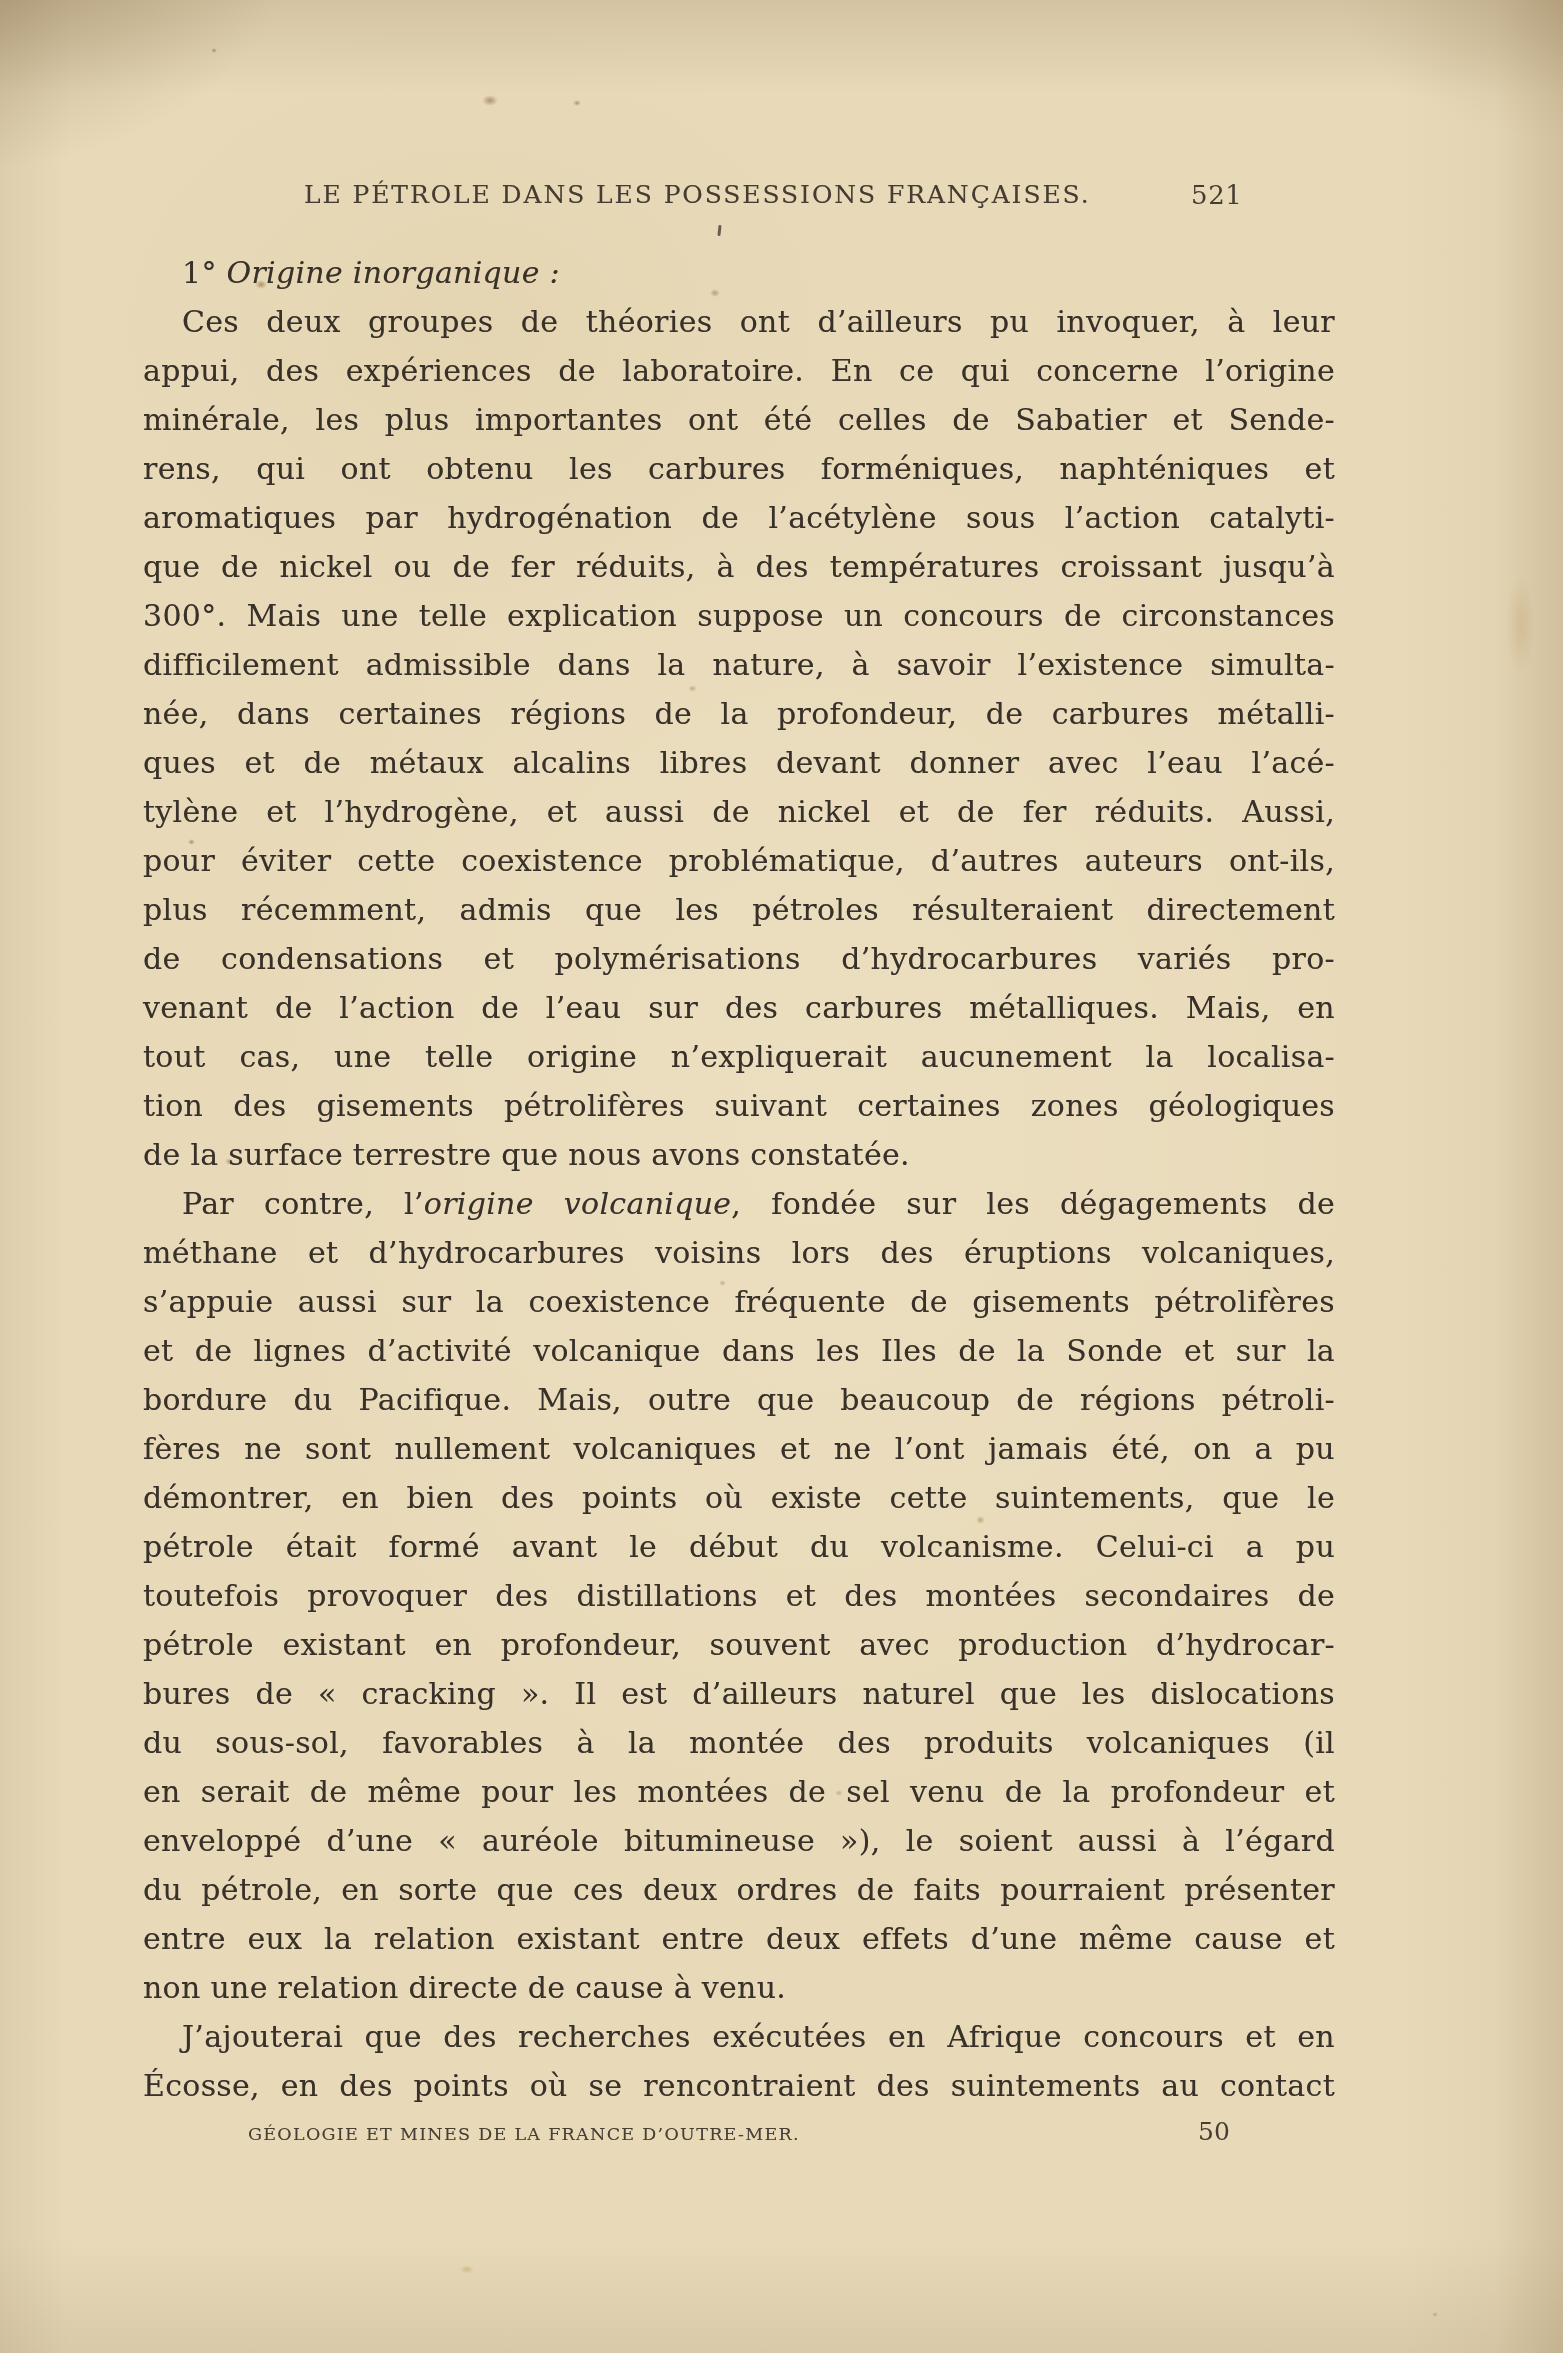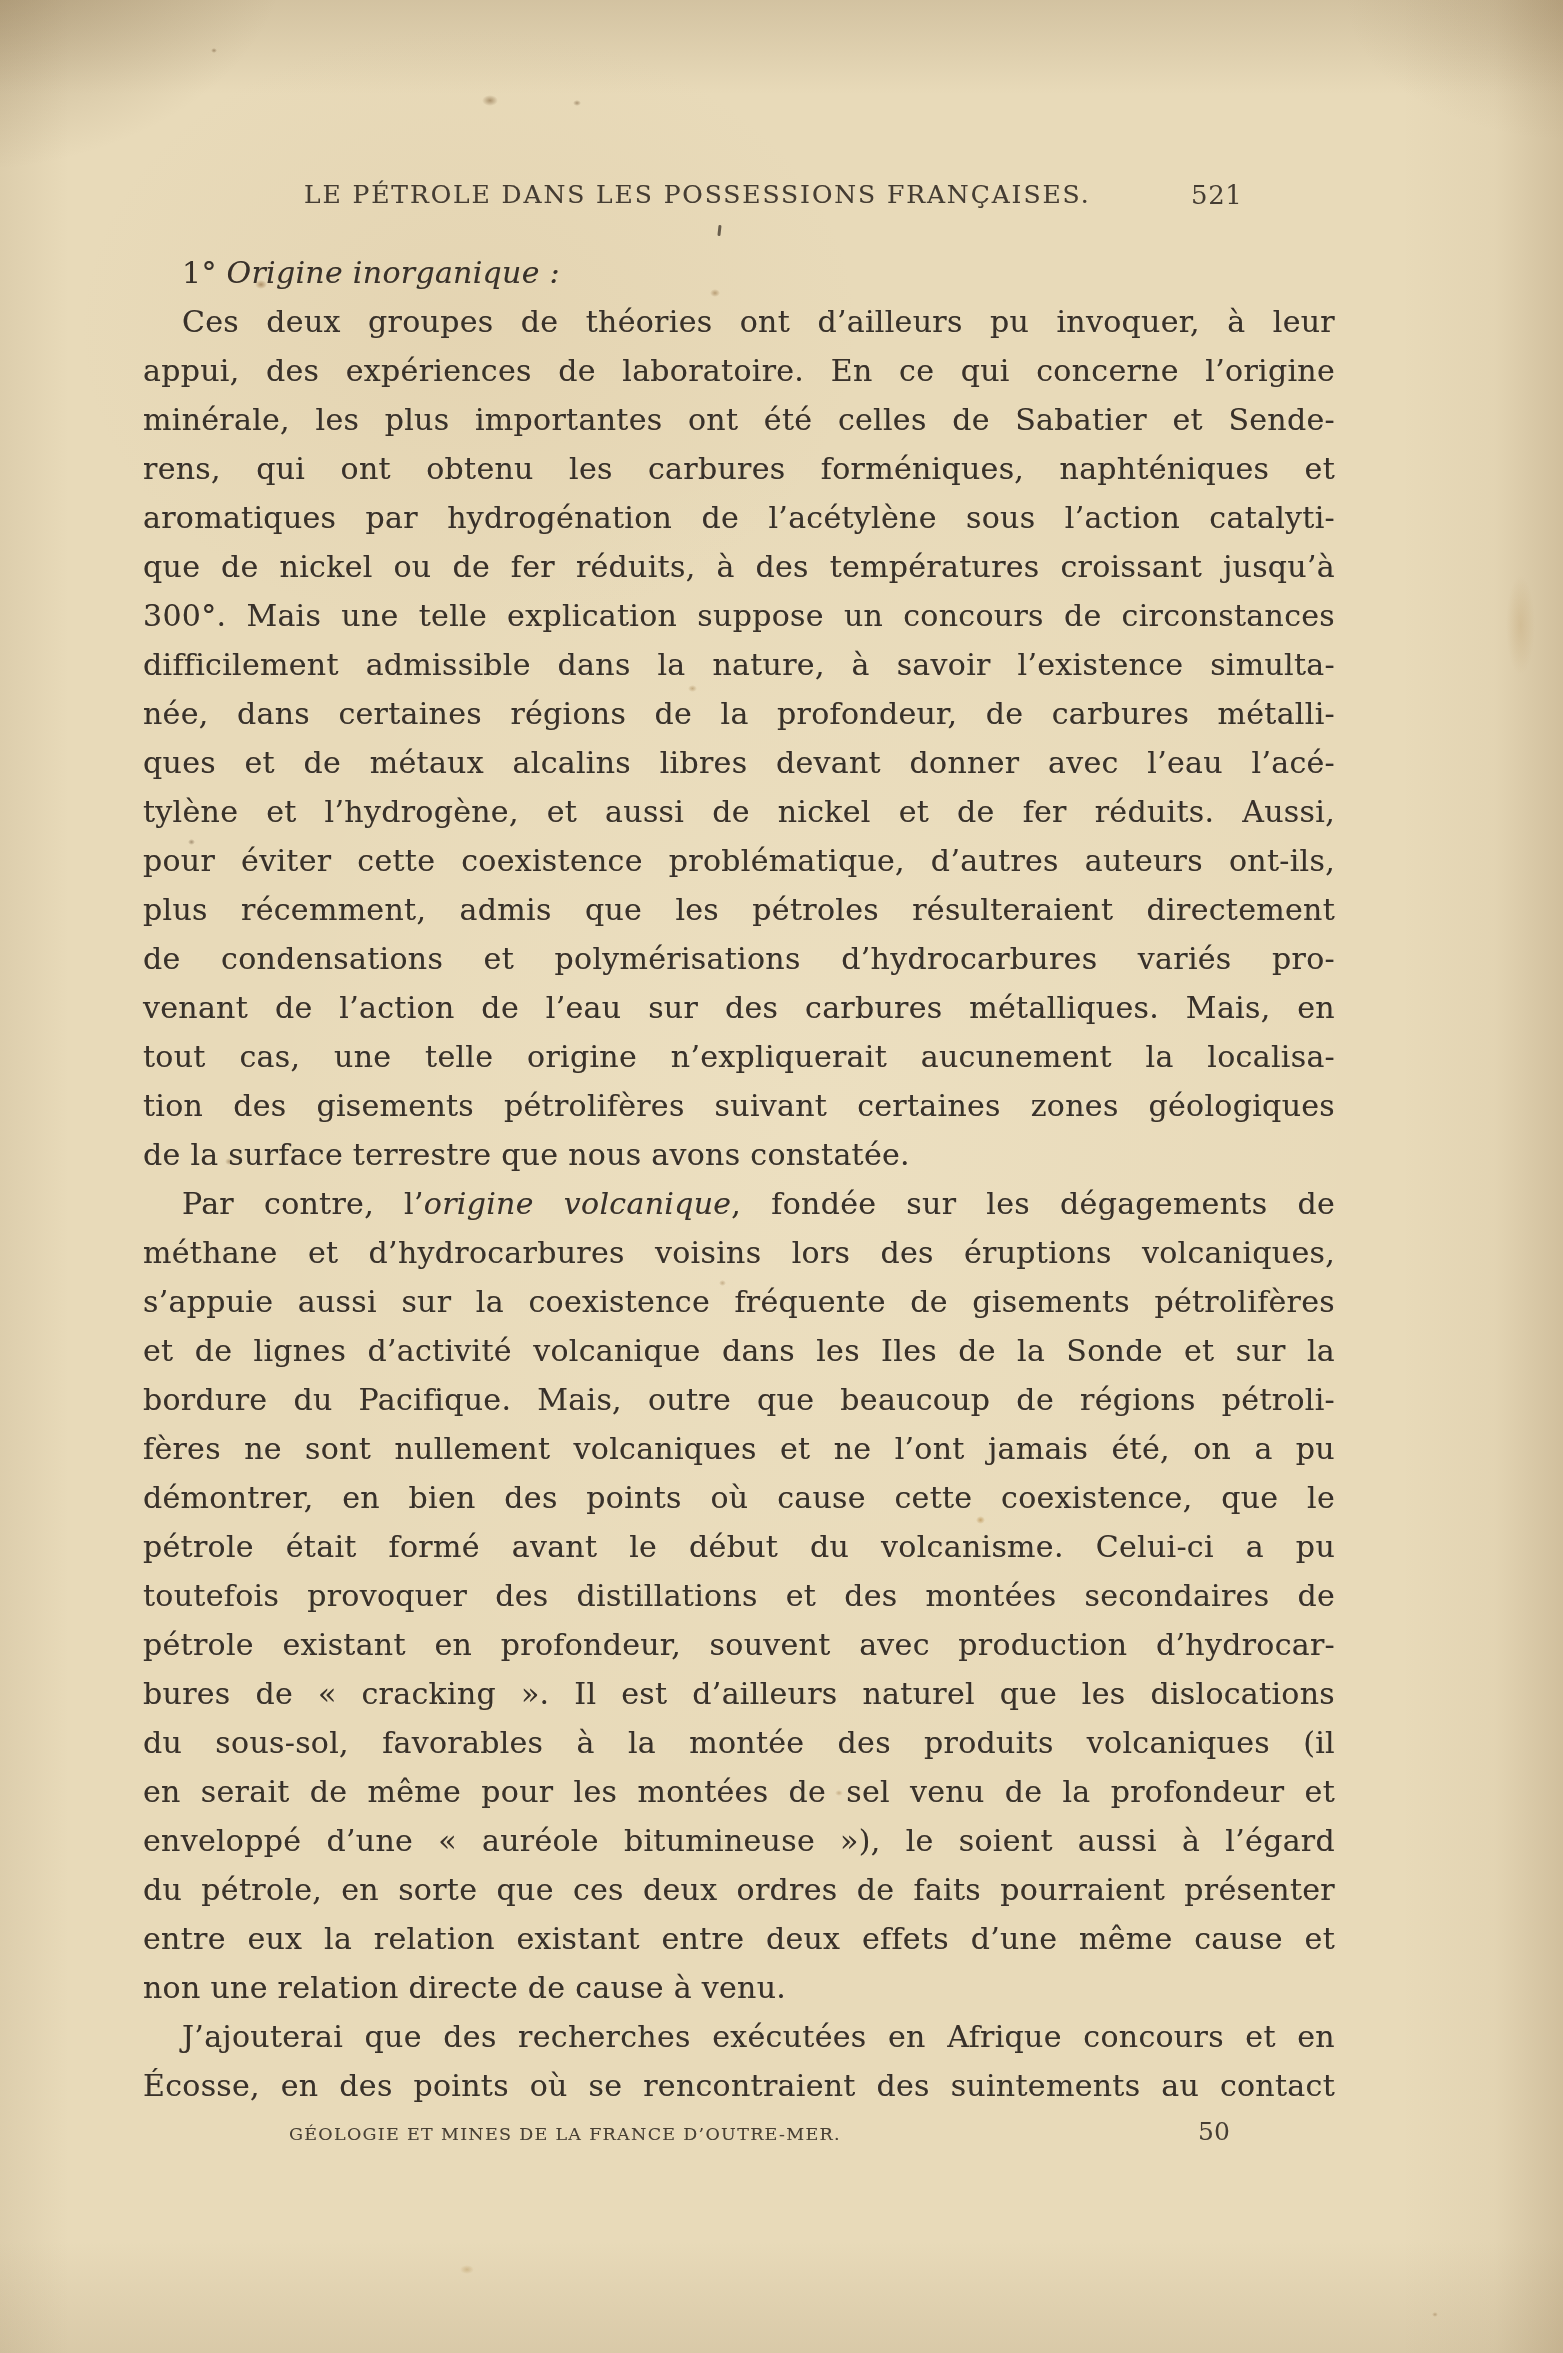--- a/index.html
+++ b/index.html
@@ -39,21 +39,20 @@
     height:49px;line-height:49px;white-space:normal;
     text-align:justify;text-align-last:justify;
   }
   .line.par-end{text-align-last:left;}
   .line.indent{text-indent:39px;}
   .it{font-style:italic;}
   .footer-sig{
     position:absolute;top:2124px;left:248px;
     font-size:17.5px;letter-spacing:1.3px;color:#484035;white-space:nowrap;
     text-shadow:0 0 0.6px rgba(72,64,53,0.35);
-    margin-left:41px;
   }
   .footer-pageno{
     position:absolute;top:2117px;left:1198px;
     font-size:25px;color:#453d33;
   }
   .stain{position:absolute;border-radius:50%;pointer-events:none;}
   .stray-tick{
     position:absolute;top:225px;left:718px;width:2.5px;height:10.6px;
     background:rgba(62,52,42,0.75);border-radius:1.3px;transform:rotate(6deg);
   }
@@ -101,21 +100,21 @@
     <div class="line"><span>venant de l’action de l’eau sur des carbures métalliques. Mais, en</span></div>
     <div class="line"><span>tout cas, une telle origine n’expliquerait aucunement la localisa-</span></div>
     <div class="line"><span>tion des gisements pétrolifères suivant certaines zones géologiques</span></div>
     <div class="line par-end"><span>de la surface terrestre que nous avons constatée.</span></div>
     <div class="line indent"><span>Par contre, l’</span><span class="it">origine volcanique</span><span>, fondée sur les dégagements de</span></div>
     <div class="line"><span>méthane et d’hydrocarbures voisins lors des éruptions volcaniques,</span></div>
     <div class="line"><span>s’appuie aussi sur la coexistence fréquente de gisements pétrolifères</span></div>
     <div class="line"><span>et de lignes d’activité volcanique dans les Iles de la Sonde et sur la</span></div>
     <div class="line"><span>bordure du Pacifique. Mais, outre que beaucoup de régions pétroli-</span></div>
     <div class="line"><span>fères ne sont nullement volcaniques et ne l’ont jamais été, on a pu</span></div>
-    <div class="line"><span>démontrer, en bien des points où cause cette coexistence, que le</span></div>
+    <div class="line"><span>démontrer, en bien des points où existe cette suintements, que le</span></div>
     <div class="line"><span>pétrole était formé avant le début du volcanisme. Celui-ci a pu</span></div>
     <div class="line"><span>toutefois provoquer des distillations et des montées secondaires de</span></div>
     <div class="line"><span>pétrole existant en profondeur, souvent avec production d’hydrocar-</span></div>
     <div class="line"><span>bures de « cracking ». Il est d’ailleurs naturel que les dislocations</span></div>
     <div class="line"><span>du sous-sol, favorables à la montée des produits volcaniques (il</span></div>
     <div class="line"><span>en serait de même pour les montées de sel venu de la profondeur et</span></div>
     <div class="line"><span>enveloppé d’une « auréole bitumineuse »), le soient aussi à l’égard</span></div>
     <div class="line"><span>du pétrole, en sorte que ces deux ordres de faits pourraient présenter</span></div>
     <div class="line"><span>entre eux la relation existant entre deux effets d’une même cause et</span></div>
     <div class="line par-end"><span>non une relation directe de cause à venu.</span></div>

